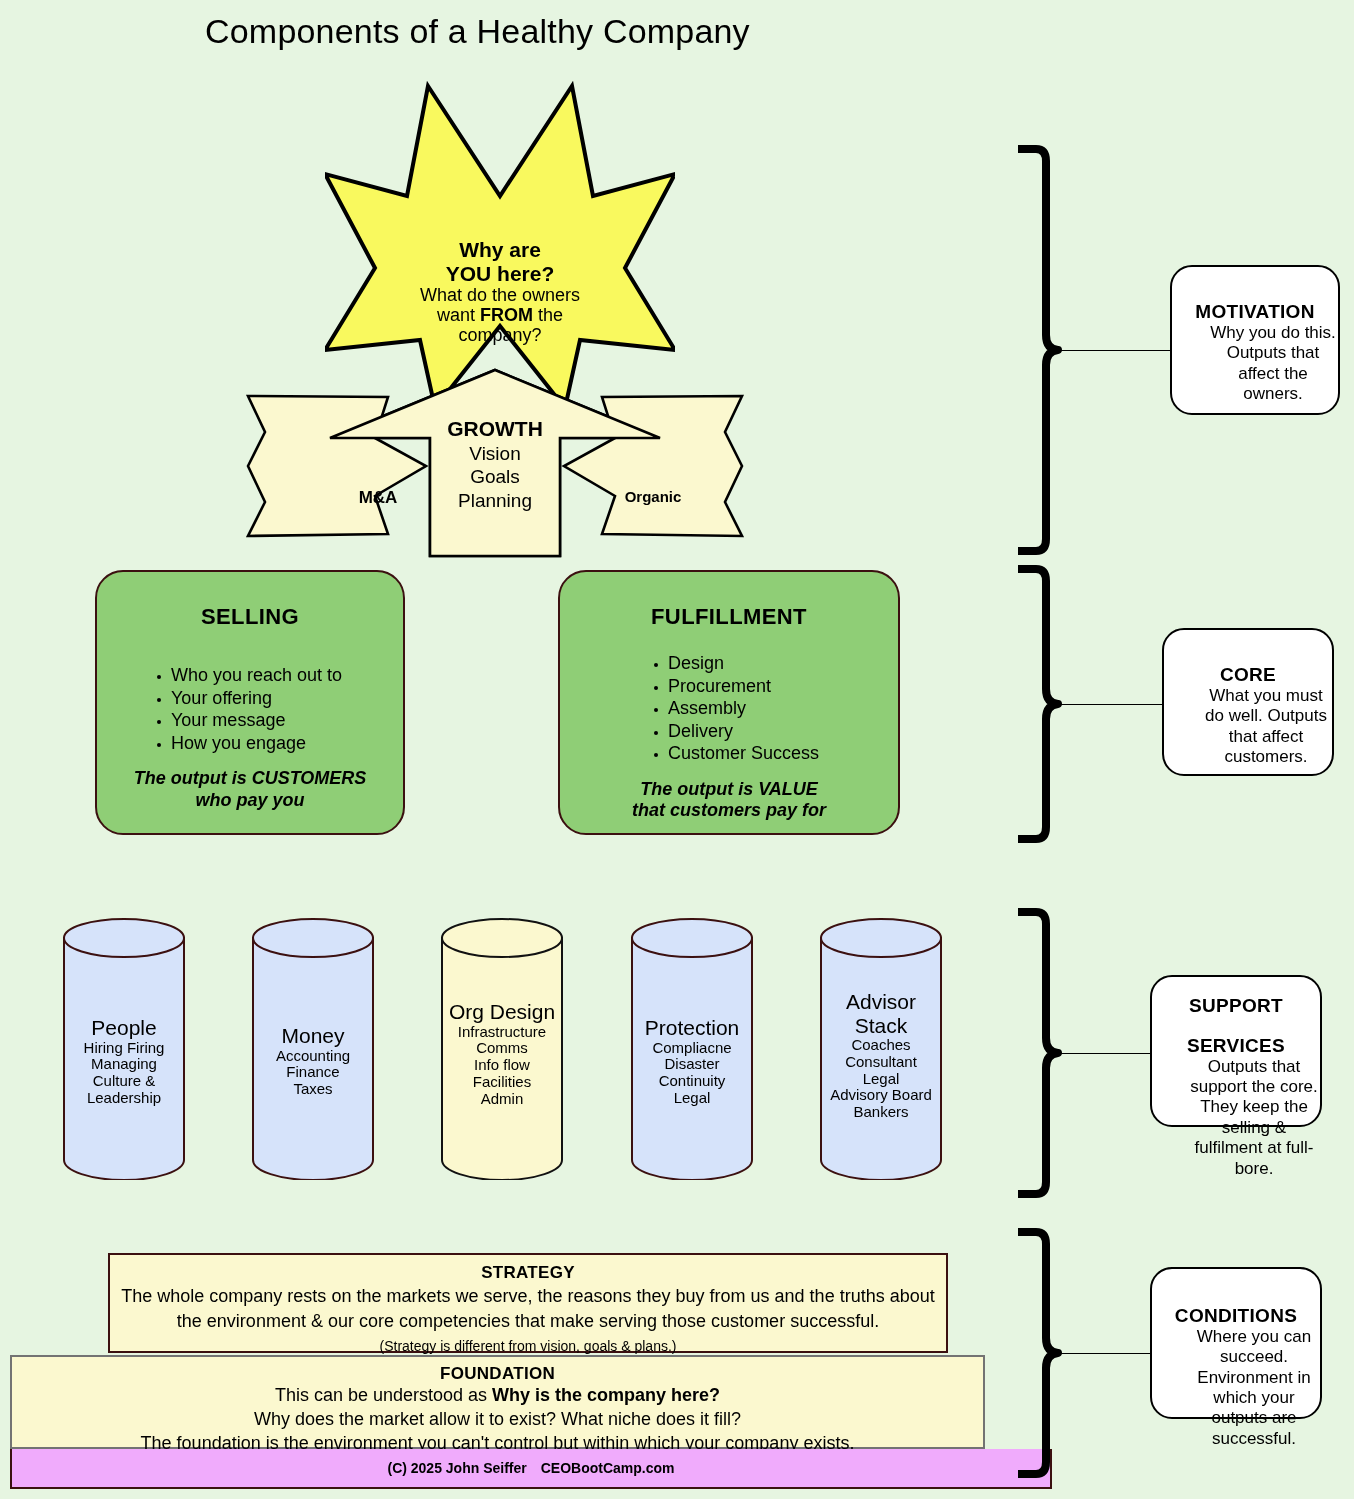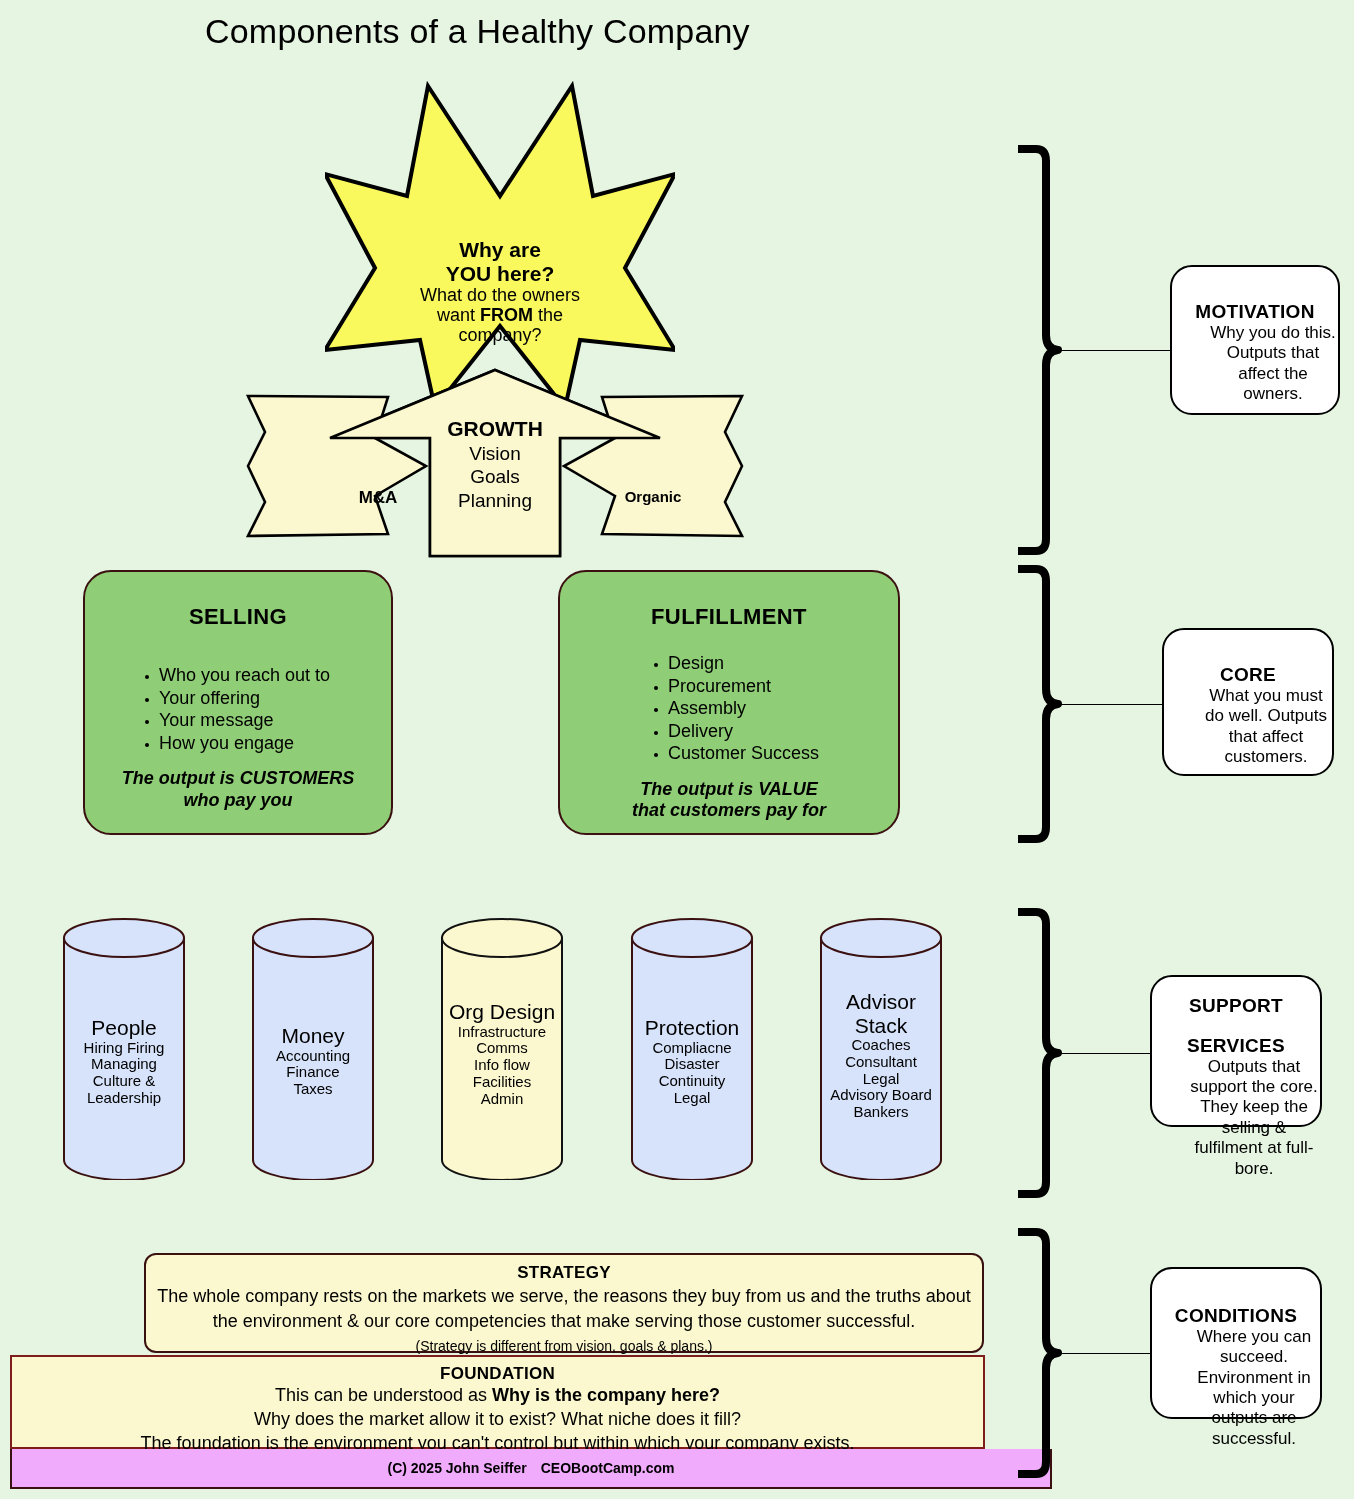--- a/index.html
+++ b/index.html
@@ -46,21 +46,21 @@
   #organic-label{
     position:absolute;left:358px;top:120px;width:130px;text-align:center;
     font-size:15px;font-weight:bold;
   }
 
   
   .corebox{
     background:#8fce76;border:2.5px solid #3b1010;border-radius:28px;
     box-sizing:border-box;
   }
-  #selling-box{left:83px;top:570px;width:310px;height:265px;}
+  #selling-box{left:95px;top:570px;width:310px;height:265px;}
   #fulfillment-box{left:558px;top:570px;width:342px;height:265px;}
   .core-h{
     text-align:center;font-size:22px;font-weight:bold;margin-top:32px;
     letter-spacing:.4px;
   }
   .core-list{
     margin:0;padding:0;list-style:none;
     font-size:18px;line-height:1.25;
   }
   #selling-box .core-list{margin:34px 0 0 58px;}
@@ -83,30 +83,30 @@
   .cyl .cyl-txt{
     position:absolute;left:-16px;width:154px;text-align:center;
     line-height:1.12;
   }
   .cyl .cname{font-size:21px;display:block;}
   .cyl .cdesc{font-size:15px;display:block;}
 
   
   #strategy-box{
     left:108px;top:1253px;width:840px;height:100px;
-    background:#fbf8cf;border:2.5px solid #3b1010;border-radius:12px;
-    box-sizing:border-box;text-align:center;margin-left:36px;
+    background:#fbf8cf;border:2.5px solid #3b1010;border-radius:0;
+    box-sizing:border-box;text-align:center;
   }
   #strategy-box .sh{font-size:17px;font-weight:bold;margin-top:8px;letter-spacing:.3px;}
   #strategy-box .sb{font-size:18px;line-height:1.3;margin-top:2px;}
   #strategy-box .sn{font-size:14px;margin-top:4px;}
 
   #foundation-box{
     left:10px;top:1355px;width:975px;height:94px;
-    background:#fbf8cf;border:2px solid #7f1d1d;
+    background:#fbf8cf;border:2px solid #737373;
     box-sizing:border-box;text-align:center;
   }
   #foundation-box .fh{font-size:17px;font-weight:bold;margin-top:7px;letter-spacing:.3px;}
   #foundation-box .fl{font-size:18px;line-height:1.33;}
   #foundation-box .fl b{font-weight:bold;}
 
   #credit-box{
     left:10px;top:1449px;width:1042px;height:40px;
     background:#f0abfc;border:2px solid #3b1010;border-top:none;
     box-sizing:border-box;text-align:center;

